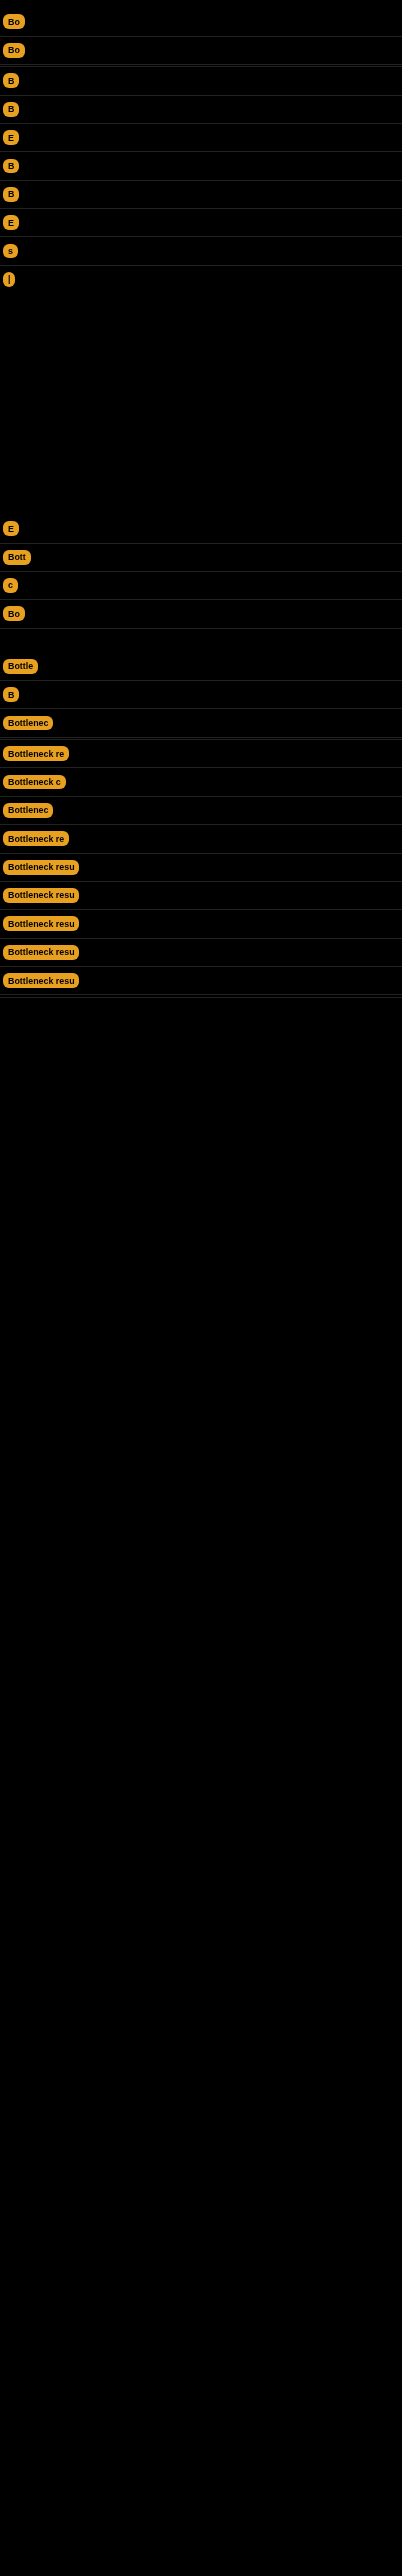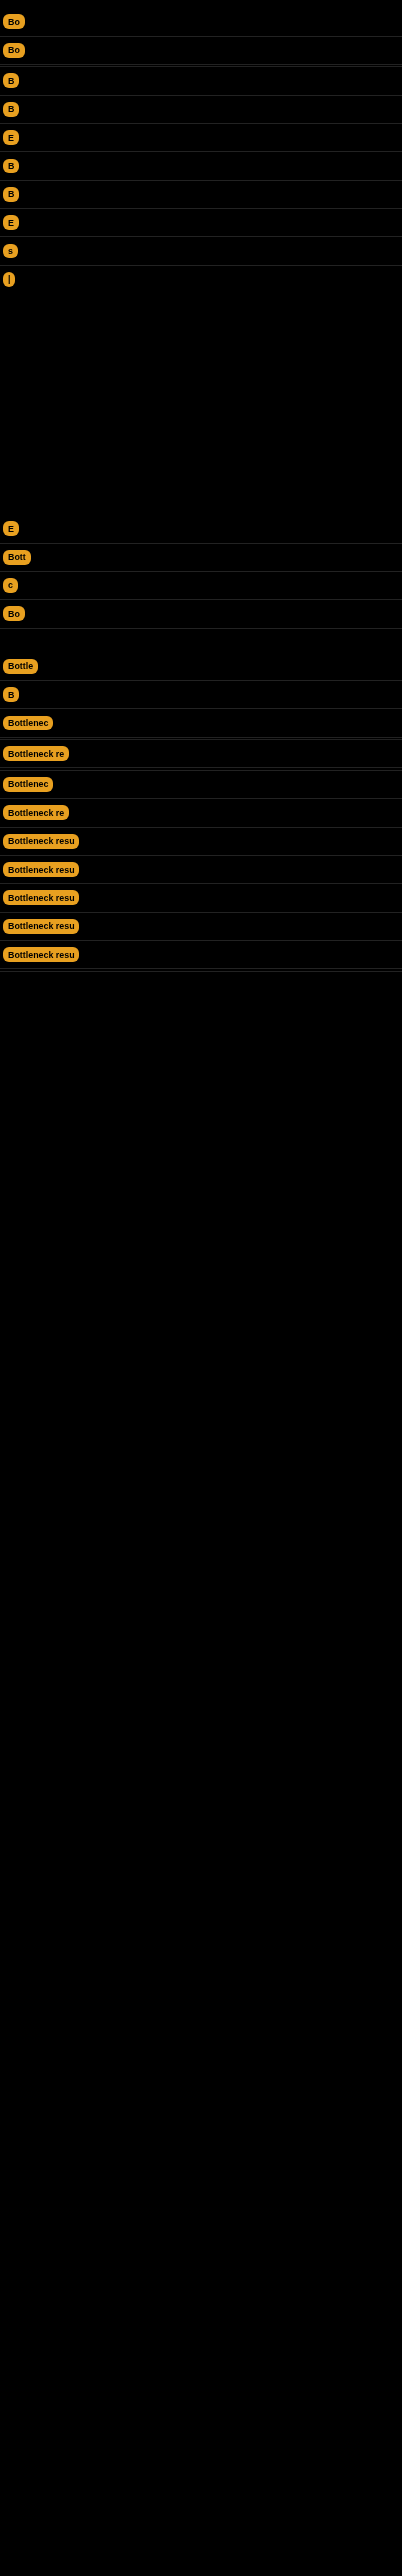--- a/index.html
+++ b/index.html
@@ -127,20 +127,23 @@
     <div class="divider"></div>
     <div class="row">
       <span class="orange-badge">Bottlenec</span>
     </div>
     <div class="divider"></div>
     <div class="divider"></div>
     <div class="row">
       <span class="orange-badge">Bottleneck re</span>
     </div>
     <div class="divider"></div>
+    <div class="row">
+      <span class="orange-badge">Bottleneck c</span>
+    </div>
     <div class="divider"></div>
     <div class="row">
       <span class="orange-badge">Bottlenec</span>
     </div>
     <div class="divider"></div>
     <div class="row">
       <span class="orange-badge">Bottleneck re</span>
     </div>
     <div class="divider"></div>
     <div class="row">

